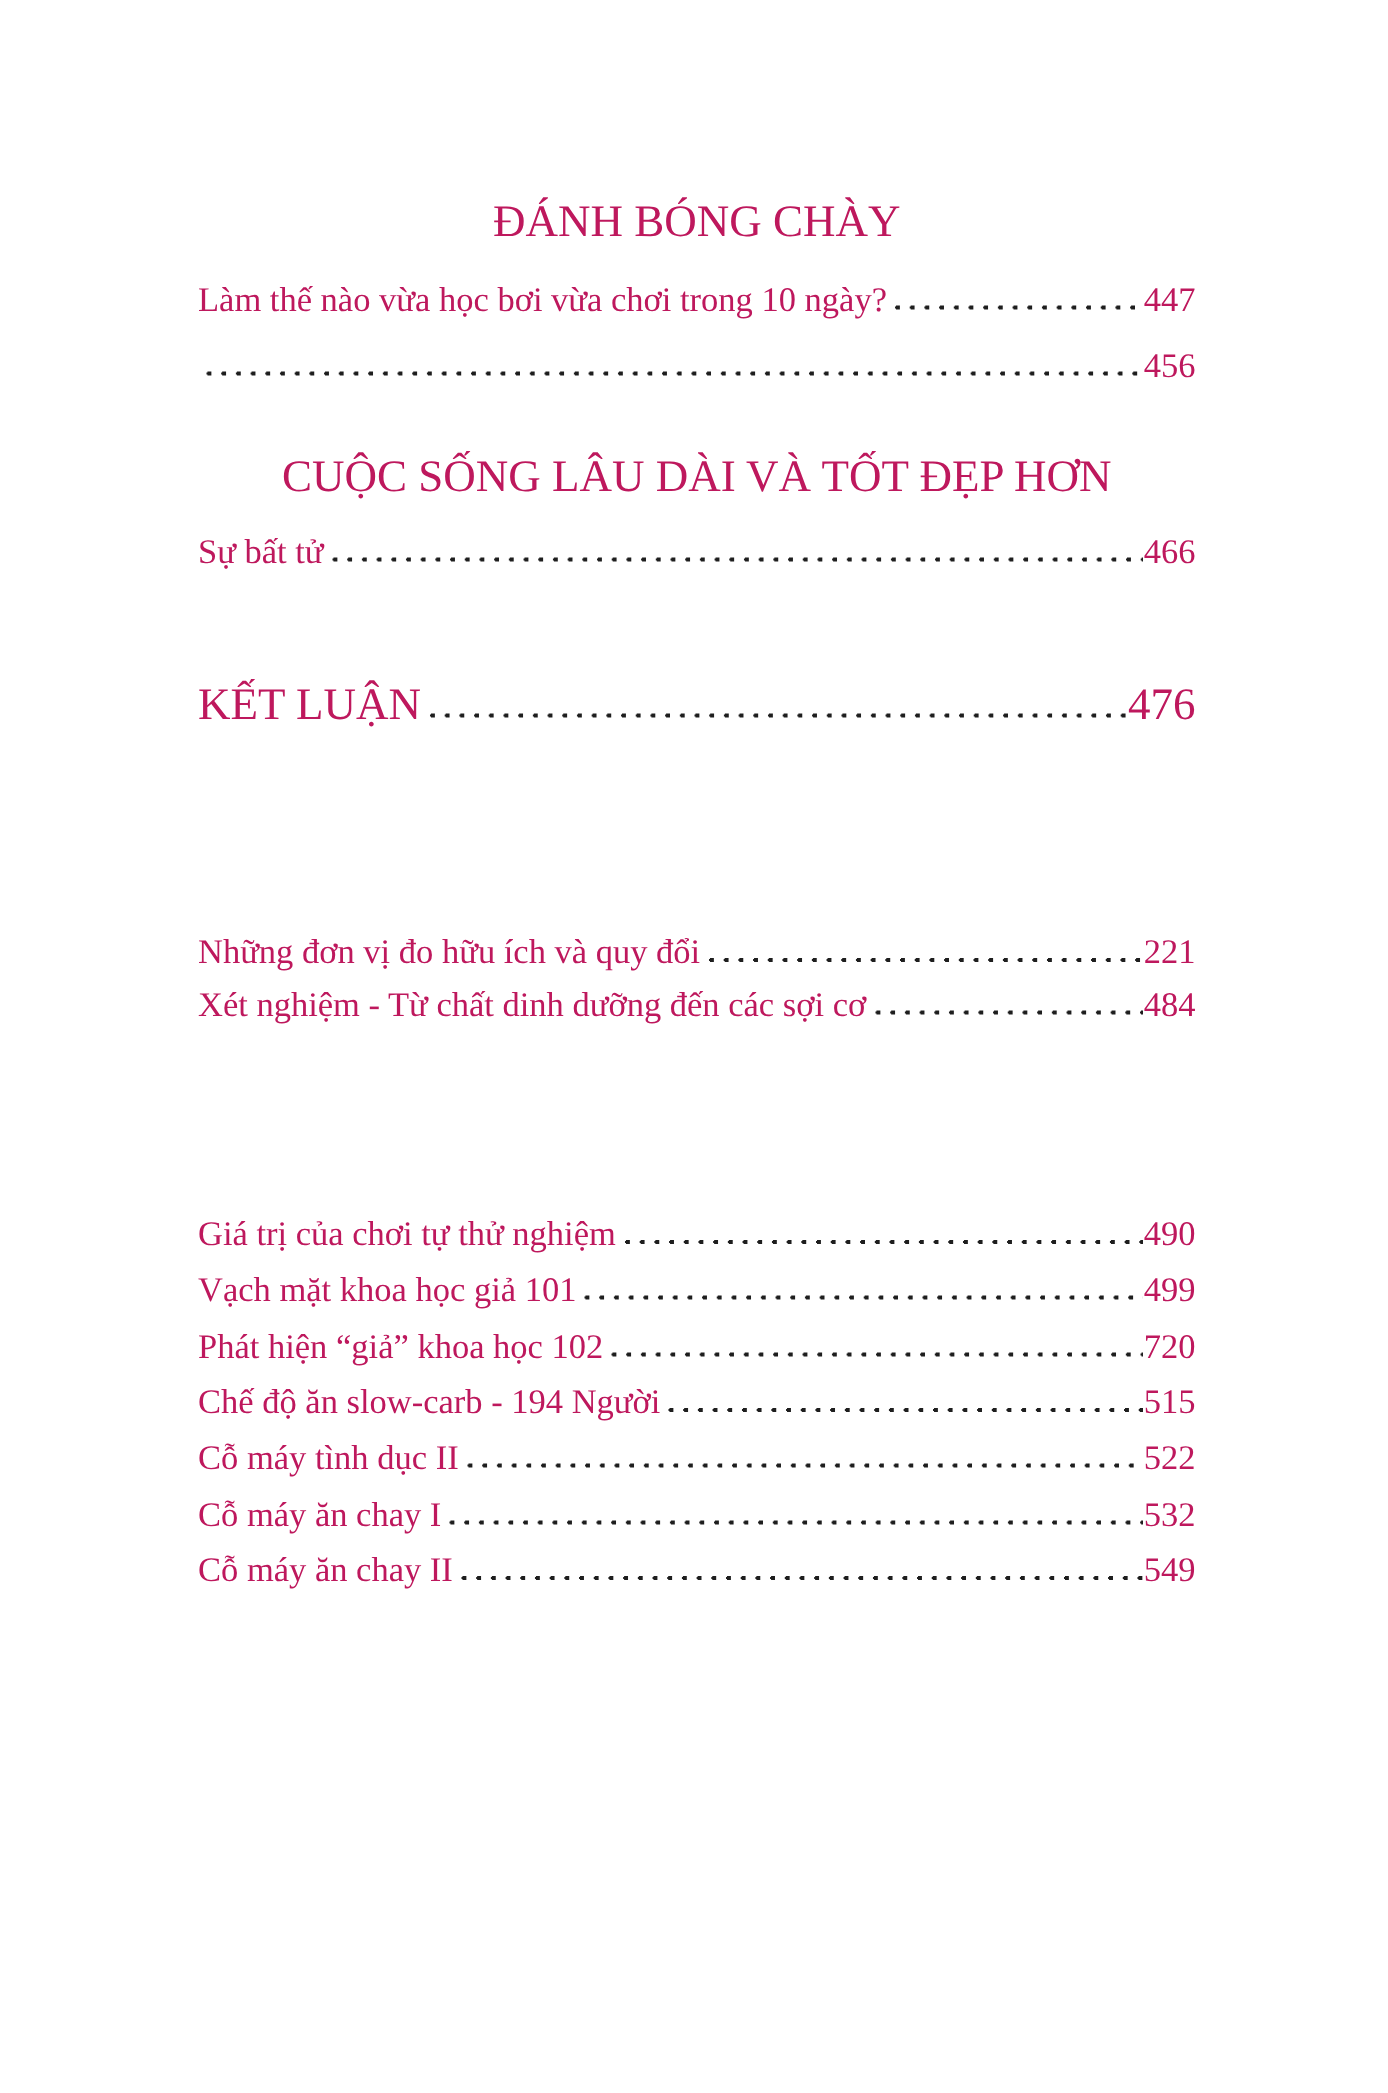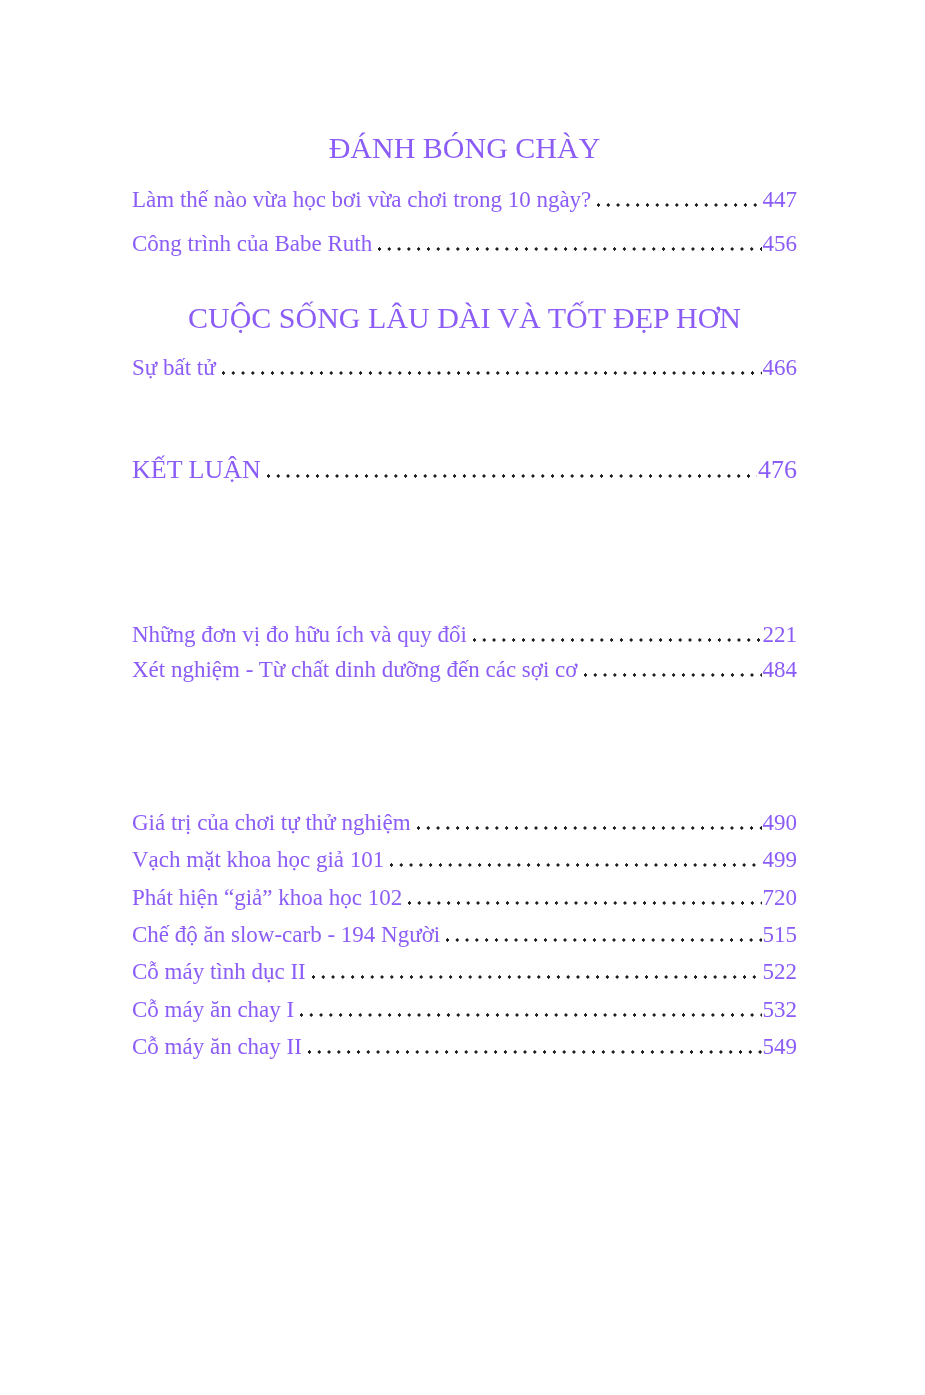--- a/index.html
+++ b/index.html
@@ -7,21 +7,21 @@
     padding: 0;
     background: #ffffff;
   }
   .page {
     position: relative;
     width: 925px;
     height: 1395px;
     background: #ffffff;
     overflow: hidden;
     font-family: "Liberation Serif", "DejaVu Serif", serif;
-    color: #8b5cf6;
+    color: #be185d;
   }
   .content {
     position: absolute;
     left: 132px;
     top: 0;
     width: 665px;
     height: 100%;
   }
   .row {
     position: absolute;
@@ -33,21 +33,21 @@
     display: flex;
     align-items: baseline;
   }
   .row.center {
     display: block;
     text-align: center;
     font-size: 30px;
     white-space: nowrap;
   }
   .row.h {
-    font-size: 26px;
+    font-size: 30px;
   }
   .t {
     white-space: nowrap;
     flex: 0 0 auto;
   }
   .p {
     flex: 0 0 auto;
     white-space: nowrap;
   }
   .leader {
@@ -69,21 +69,20 @@
 
     <div class="row center" style="top:130px">ĐÁNH BÓNG CHÀY</div>
 
     <div class="row" style="top:182px">
       <span class="t">Làm thế nào vừa học bơi vừa chơi trong 10 ngày?</span>
       <span class="leader"></span>
       <span class="p">447</span>
     </div>
 
     <div class="row" style="top:226px">
-      <span class="t">Công trình của Babe Ruth</span>
       <span class="leader"></span>
       <span class="p">456</span>
     </div>
 
     <div class="row center" style="top:300px">CUỘC SỐNG LÂU DÀI VÀ TỐT ĐẸP HƠN</div>
 
     <div class="row" style="top:350px">
       <span class="t">Sự bất tử</span>
       <span class="leader"></span>
       <span class="p">466</span>

